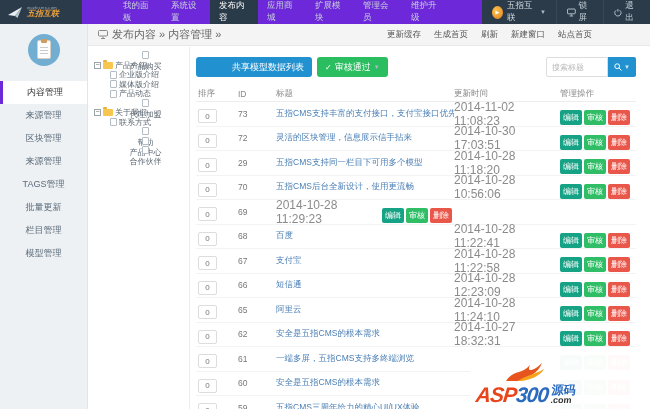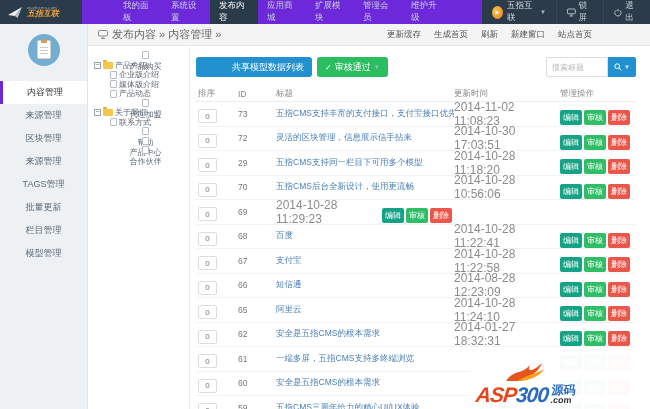--- a/index.html
+++ b/index.html
@@ -334,21 +334,21 @@
             <button class="op op-edit">编辑</button>
             <button class="op op-check">审核</button>
             <button class="op op-del">删除</button>
           </span>
       </div>
 
       <div class="row">
         <span class="c-sort"><input class="sort-input" value="0" style=""></span>
         <span class="c-id">66</span>
         <a class="c-title">短信通</a>
-        <span class="c-time">2014-08-28 12:23:09</span>
+        <span class="c-time">2014-10-28 12:23:09</span>
         <span class="c-ops">
             <button class="op op-edit">编辑</button>
             <button class="op op-check">审核</button>
             <button class="op op-del">删除</button>
           </span>
       </div>
 
       <div class="row">
         <span class="c-sort"><input class="sort-input" value="0" style=""></span>
         <span class="c-id">65</span>
@@ -358,21 +358,21 @@
             <button class="op op-edit">编辑</button>
             <button class="op op-check">审核</button>
             <button class="op op-del">删除</button>
           </span>
       </div>
 
       <div class="row">
         <span class="c-sort"><input class="sort-input" value="0" style=""></span>
         <span class="c-id">62</span>
         <a class="c-title">安全是五指CMS的根本需求</a>
-        <span class="c-time">2014-01-27 18:32:31</span>
+        <span class="c-time">2014-10-27 18:32:31</span>
         <span class="c-ops">
             <button class="op op-edit">编辑</button>
             <button class="op op-check">审核</button>
             <button class="op op-del">删除</button>
           </span>
       </div>
 
       <div class="row">
         <span class="c-sort"><input class="sort-input" value="0" style=""></span>
         <span class="c-id">61</span>

